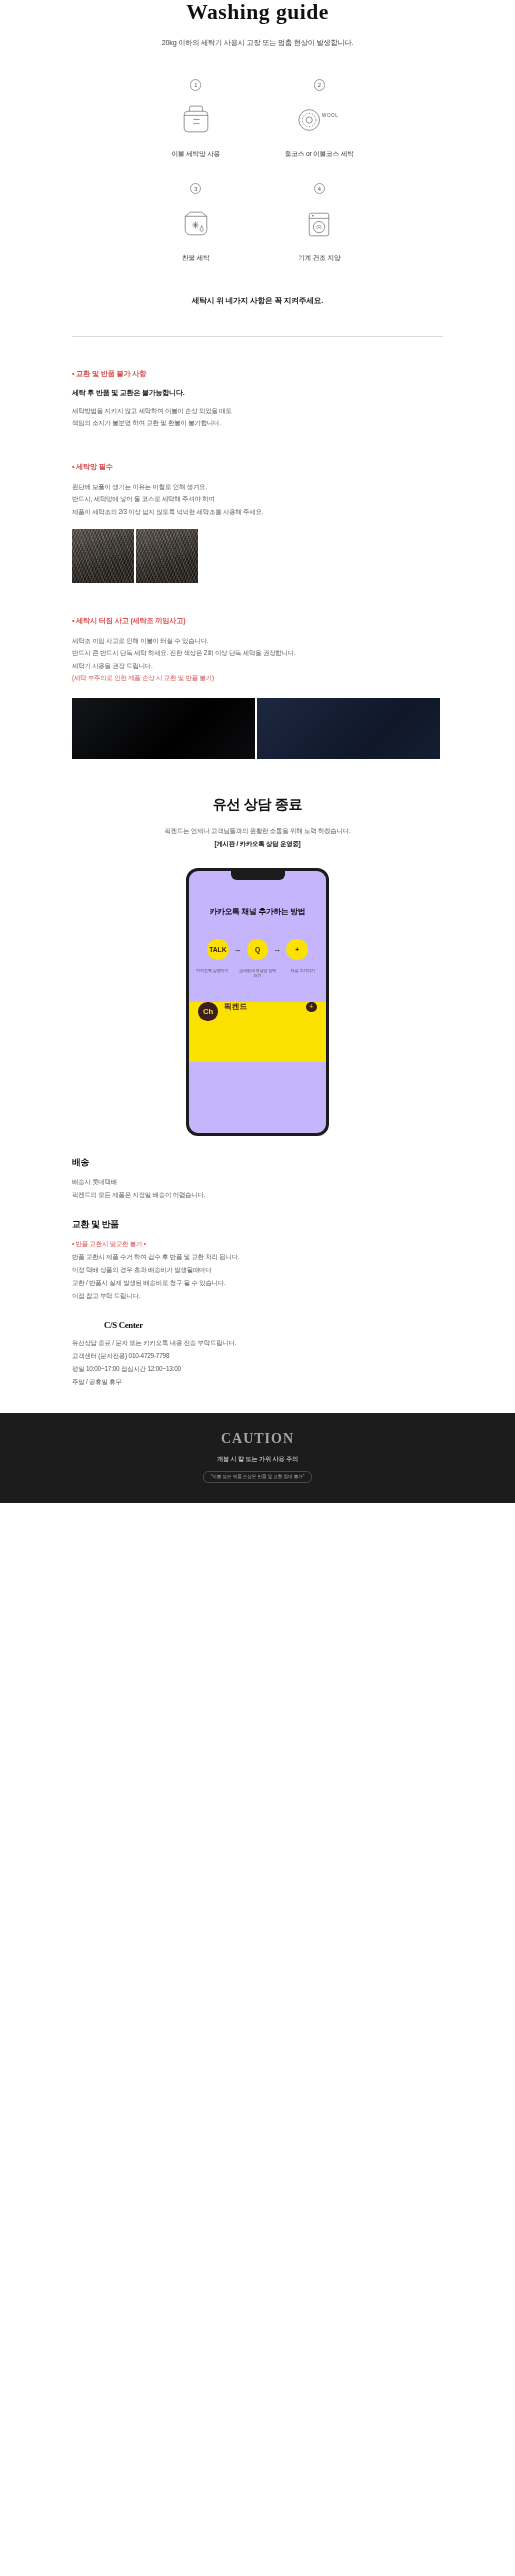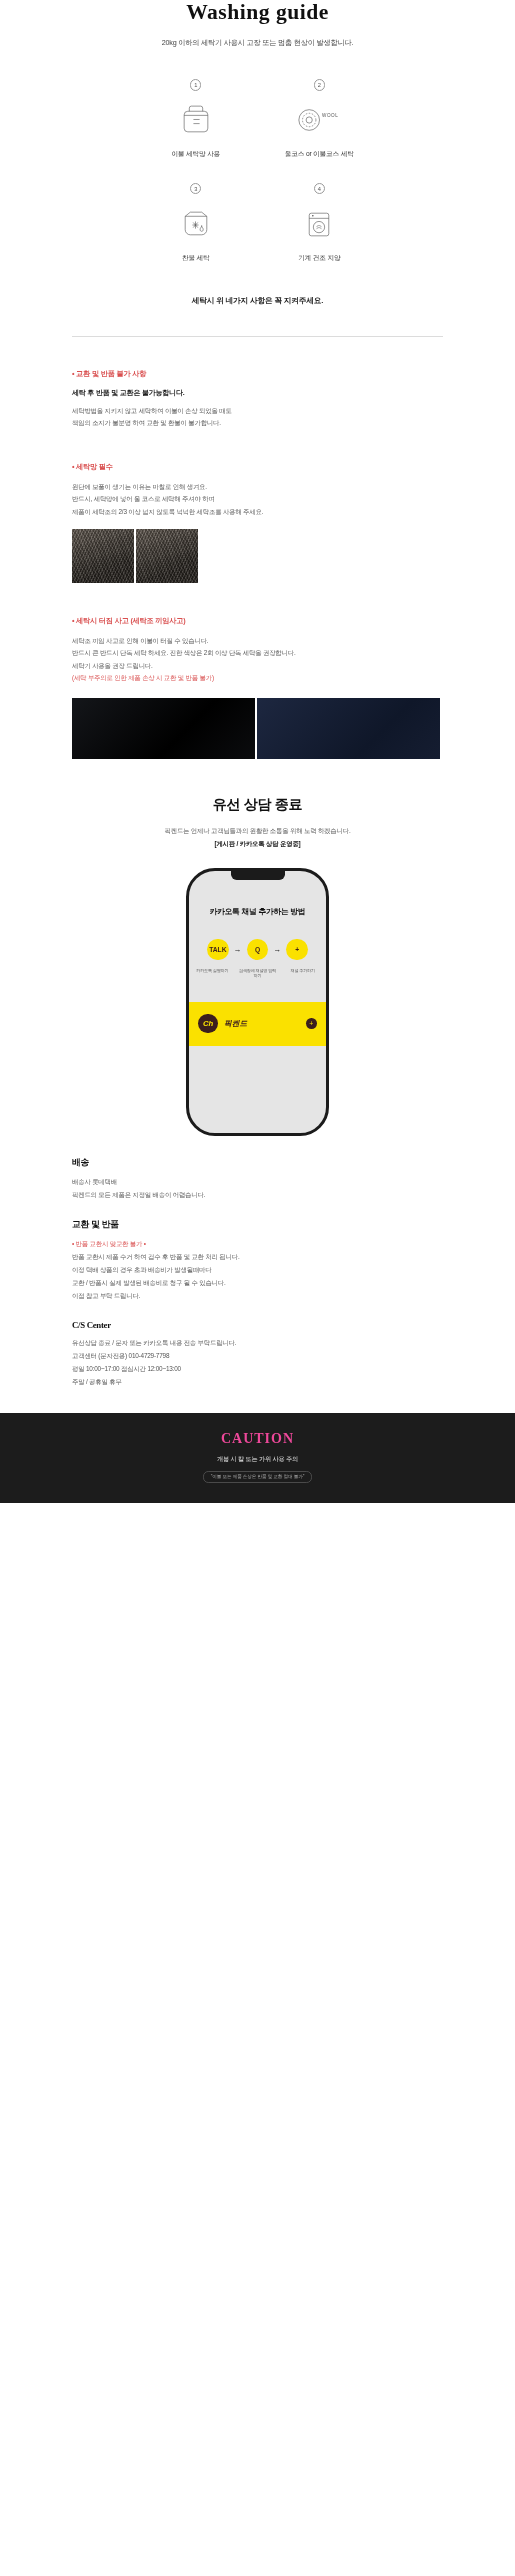--- a/index.html
+++ b/index.html
@@ -106,22 +106,22 @@
   }
   .sec-sub {
     text-align:center; font-size:6.4px; color:#555;
     margin-top:11.3px; line-height:2; letter-spacing:-0.2px;
   }
   .sec-sub b { color:#111; }
 
   
   .phone-wrap { display:flex; justify-content:center; margin-top:17.5px; }
   .phone {
-    width:143px; height:268px; border-radius:29px;
-    border:3.6px solid #1b1b1b; background:#e5e5e5;
+    width:143px; height:268px; border-radius:12px;
+    border:3.6px solid #1b1b1b; background:#c4b5fd;
     overflow:hidden; position:relative;
   }
   .notch {
     width:54px; height:8.8px; background:#1b1b1b;
     border-bottom-left-radius:5.7px; border-bottom-right-radius:5.7px;
     margin:0 auto;
   }
   .kk-title {
     text-align:center; font-size:7.7px; font-weight:bold;
     color:#111; margin-top:27px; letter-spacing:-0.2px;
@@ -132,53 +132,53 @@
   }
   .kk-circle {
     width:21.6px; height:21.6px; border-radius:50%;
     background:#fae100; display:flex; align-items:center; justify-content:center;
     font-size:6.7px; font-weight:bold; color:#3b1e1e;
   }
   .kk-arrow { font-size:7.7px; color:#222; }
   .kk-caps { display:flex; justify-content:center; gap:8.2px; margin-top:7.2px; }
   .kk-cap { width:37px; text-align:center; font-size:4.1px; color:#555; letter-spacing:-0.2px; }
   .kk-band {
-    margin-top:24px; background:#fae100; height:44px;
-    display:flex; align-items:center; padding:0 9.3px; position:relative;font-style:italic;
+    margin-top:24px; background:#fae100; height:60px;
+    display:flex; align-items:flex-start; padding:0 9.3px; position:relative;
   }
   .kk-ch {
     width:19.6px; height:19.6px; border-radius:50%; background:#3b1e1e;
     color:#fae100; font-size:7.7px; font-weight:bold;
     display:flex; align-items:center; justify-content:center;
   }
   .kk-brand { font-size:7.7px; font-weight:bold; color:#3b1e1e; margin-left:6.2px; }
   .kk-plus {
     position:absolute; right:9.3px; width:10.8px; height:10.8px; border-radius:50%;
     background:#3b1e1e; color:#fae100; font-size:6.7px;
     display:flex; align-items:center; justify-content:center;
   }
 
   
   .info { width:371px; margin:0 auto; padding-top:20.6px; }
   .info-h {
     font-size:8.8px; font-weight:bold; color:#111;
     letter-spacing:-0.3px; margin-bottom:7.2px;
   }
-  .info-h.serif { font-family:"Liberation Serif", serif; }
+  .info-h.serif { font-family:"Liberation Serif", serif;margin-left:32px; }
   .info-line { font-size:6.4px; color:#555; line-height:2; letter-spacing:-0.2px; }
   .info-line.red { color:#d94f4f; }
   .info-block { margin-bottom:17.5px; }
 
   
   .caution {
     margin-top:25px; background:#1c1c1c; padding:17.5px 0 20.6px 0; text-align:center;
   }
   .caution-title {
     font-family:"Liberation Serif", serif;
-    font-size:14px; font-weight:bold; color:#ec4899; letter-spacing:1px;
+    font-size:14px; font-weight:bold; color:#a3a3a3; letter-spacing:1px;
   }
   .caution-sub { font-size:6.2px; color:#e9e9e9; margin-top:8.2px; letter-spacing:-0.2px; }
   .caution-note {
     display:inline-block; margin-top:7.2px; font-size:4.6px; color:#a9a9a9;
     border:0.5px solid #4a4a4a; border-radius:5.2px; padding:2.1px 7.2px; letter-spacing:-0.1px;
   }
 </style>
 </head>
 <body>
 

